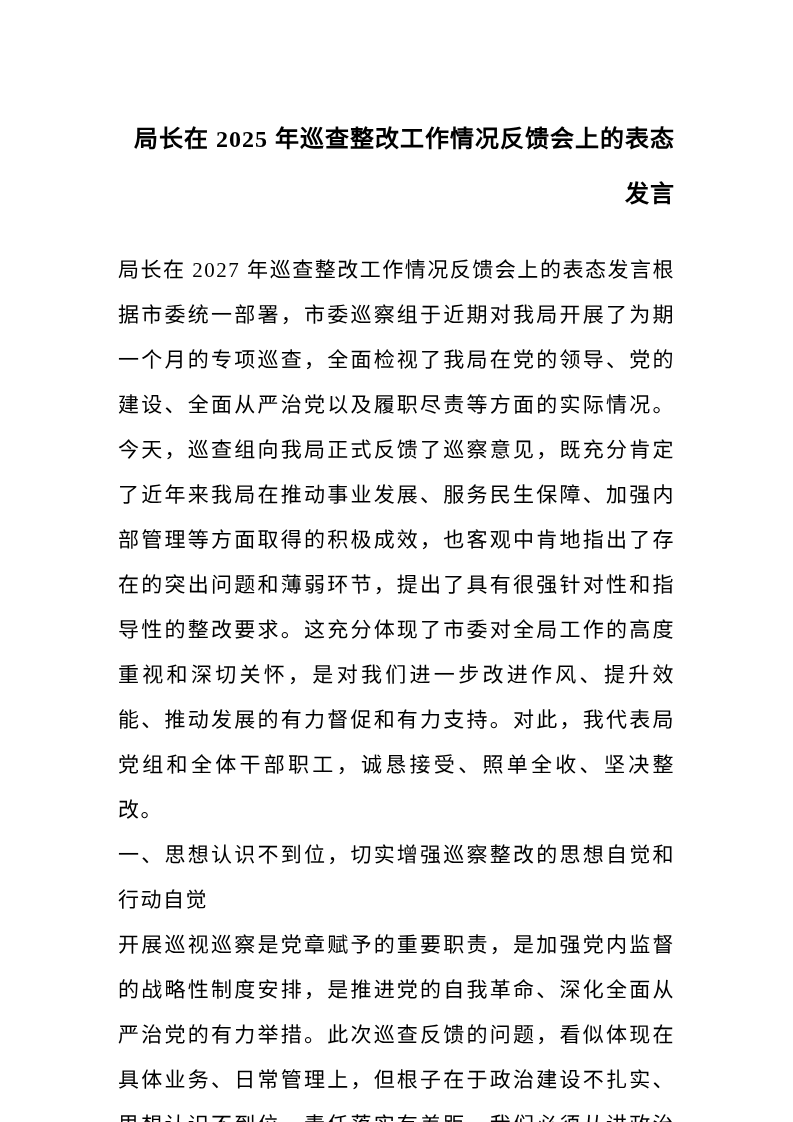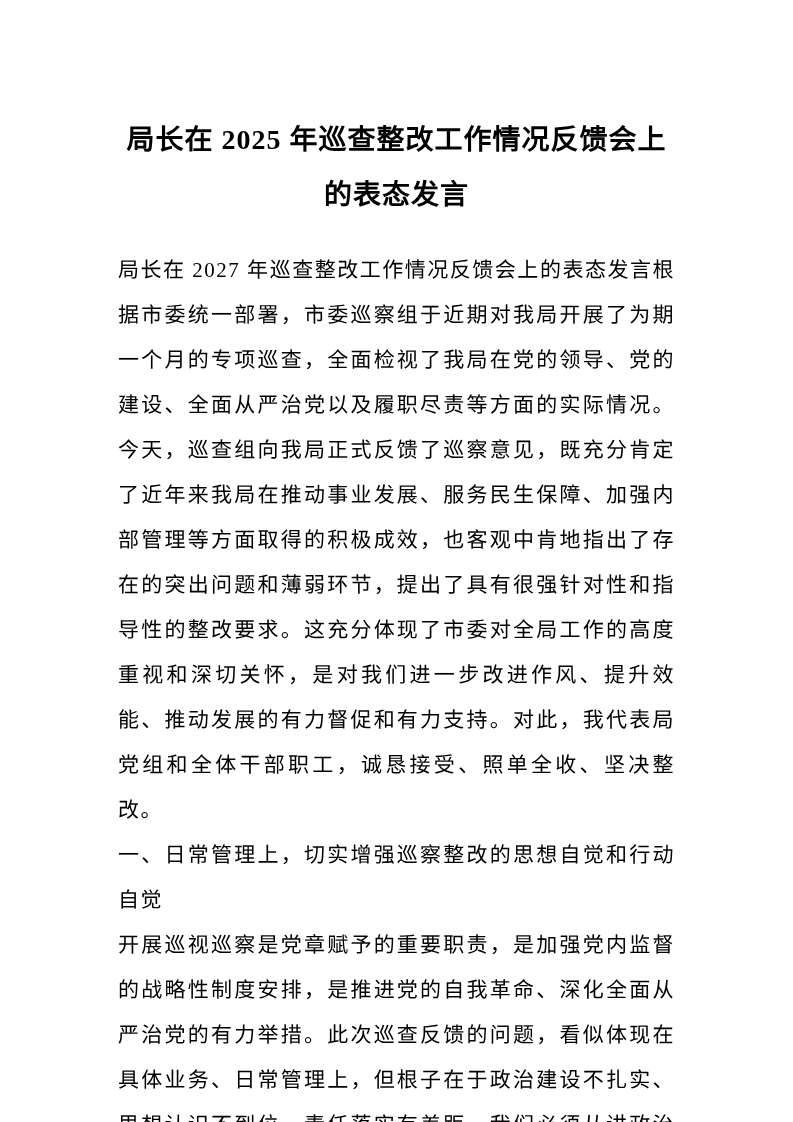--- a/index.html
+++ b/index.html
@@ -14,23 +14,23 @@
     margin: 0 auto;
     background: #ffffff;
     box-sizing: border-box;
     padding: 112px 118px 0 118px;
     overflow: hidden;
     font-family: "Liberation Serif", "DejaVu Serif", serif;
     color: #000000;
   }
   .doc-title {
     margin: 0 0 26px 0;
-    font-size: 28px;
+    font-size: 24px;
     font-weight: bold;
-    text-align: center;
+    text-align: right;
     line-height: 55px;
     letter-spacing: 1px;
   }
   .doc-body {
     margin: 0;
   }
   .body-paragraph {
     margin: 0;
     font-size: 21px;
     line-height: 45px;
@@ -41,16 +41,16 @@
   }
 </style>
 </head>
 <body>
 
 <div class="page">
   <h1 class="doc-title">局长在 2025 年巡查整改工作情况反馈会上的表态发言</h1>
 
   <div class="doc-body">
     <p class="body-paragraph">局长在 2027 年巡查整改工作情况反馈会上的表态发言根据市委统一部署，市委巡察组于近期对我局开展了为期一个月的专项巡查，全面检视了我局在党的领导、党的建设、全面从严治党以及履职尽责等方面的实际情况。今天，巡查组向我局正式反馈了巡察意见，既充分肯定了近年来我局在推动事业发展、服务民生保障、加强内部管理等方面取得的积极成效，也客观中肯地指出了存在的突出问题和薄弱环节，提出了具有很强针对性和指导性的整改要求。这充分体现了市委对全局工作的高度重视和深切关怀，是对我们进一步改进作风、提升效能、推动发展的有力督促和有力支持。对此，我代表局党组和全体干部职工，诚恳接受、照单全收、坚决整改。</p>
-    <p class="body-paragraph">一、日常管理上，切实增强巡察整改的思想自觉和行动自觉</p>
+    <p class="body-paragraph">一、思想认识不到位，切实增强巡察整改的思想自觉和行动自觉</p>
     <p class="body-paragraph">开展巡视巡察是党章赋予的重要职责，是加强党内监督的战略性制度安排，是推进党的自我革命、深化全面从严治党的有力举措。此次巡查反馈的问题，看似体现在具体业务、日常管理上，但根子在于政治建设不扎实、思想认识不到位、责任落实有差距。我们必须从讲政治的高度深刻认识巡查整</p>
   </div>
 </div>
 
 </body></html>

